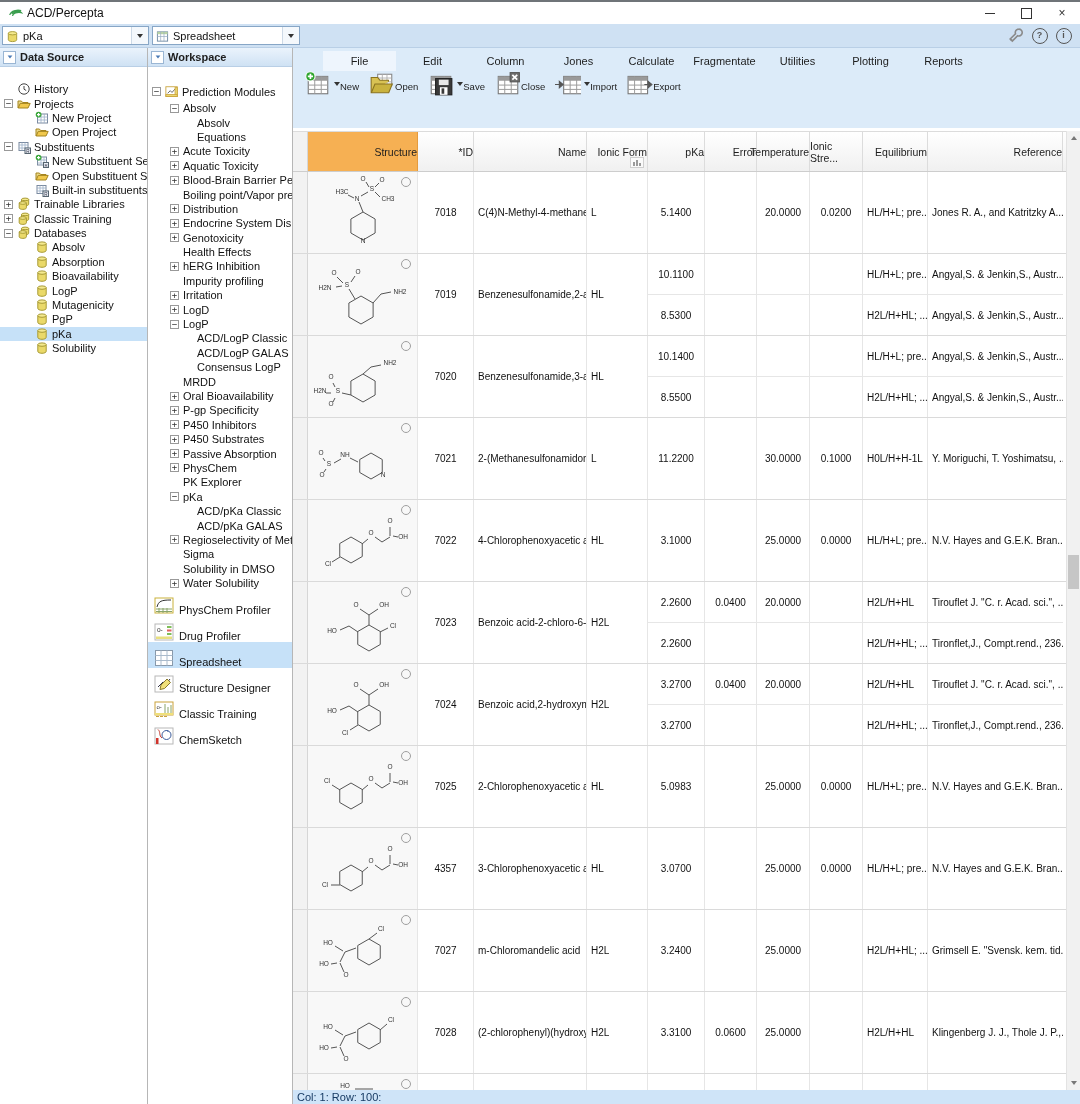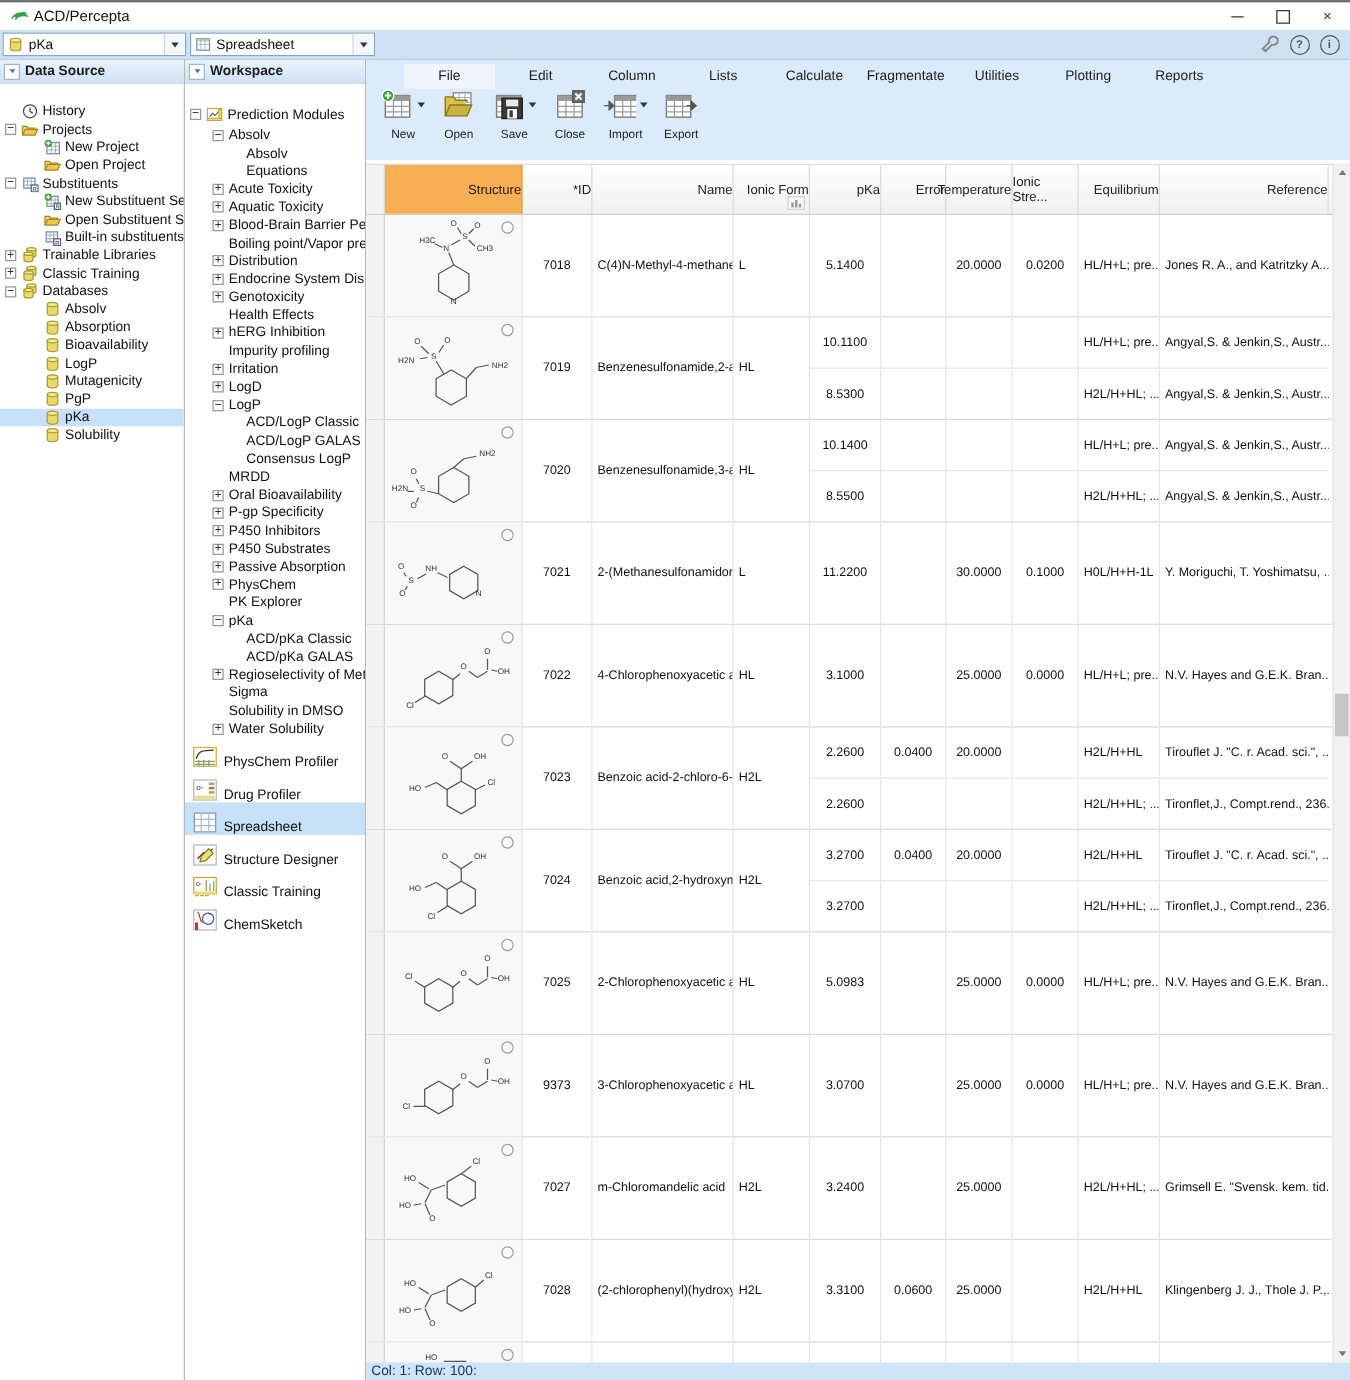--- a/index.html
+++ b/index.html
@@ -44,21 +44,21 @@
   .ticon svg{width:100%;height:100%;}
   .apps-row{height:26px !important;align-items:flex-end;}
   .apps-row .ticon{width:20px;height:20px;margin-right:5px;}
   .tlabel{padding-right:4px;}
   
   .mainbg{position:absolute;left:293px;top:46px;right:0;height:80px;background:#dcebf9;}
   .tabs{position:absolute;left:293px;top:49px;right:0;height:20px;display:flex;padding-left:30px;}
   .tab{width:73px;text-align:center;font-size:11px;line-height:20px;color:#1d1d1d;}
   .tab.active{background:#eef5fd;}
   .toolbar{position:absolute;left:300px;top:68px;height:58px;display:flex;align-items:flex-start;}
-  .tbtn{margin:0 5px;display:flex;flex-direction:column;align-items:center;min-width:34px;}
+  .tbtn{margin:0 5px;display:flex;align-items:center;min-width:34px;}
   .tbtn .icwrap{height:28px;display:flex;align-items:center;}
   .tbtn .lbl{font-size:9.5px;color:#1d1d1d;margin-top:4px;}
   .tbtn svg{width:26px;height:26px;}
   .tb-caret{margin-left:3px;}
   
   .tablewrap{position:absolute;left:293px;top:126px;right:0;bottom:14px;background:#fff;overflow:hidden;}
   .thead{display:flex;height:41px;margin-top:3px;border-top:1px solid #dcdcdc;border-bottom:1px solid #cdcdcd;
          background:linear-gradient(#ffffff,#f0f0f0);box-sizing:border-box;}
   .th{border-right:1px solid #dcdcdc;display:flex;align-items:center;justify-content:flex-end;
       font-size:10.5px;color:#1d1d1d;position:relative;box-sizing:border-box;flex:none;}
@@ -596,21 +596,21 @@
           <span class="tlabel">ChemSketch</span>
         </div>
       </div>
   </div>
 
   <div class="mainbg"></div>
   <div class="tabs" id="tabs">
       <div class="tab active">File</div>
       <div class="tab">Edit</div>
       <div class="tab">Column</div>
-      <div class="tab">Lists</div>
+      <div class="tab">Jones</div>
       <div class="tab">Calculate</div>
       <div class="tab">Fragmentate</div>
       <div class="tab">Utilities</div>
       <div class="tab">Plotting</div>
       <div class="tab">Reports</div>
     </div>
   <div class="toolbar" id="toolbar">
       <div class="tbtn">
         <div class="icwrap">
           <svg viewBox="0 0 24 24">
@@ -1034,21 +1034,21 @@
               <line x1="71" y1="40" x2="79" y2="35"></line>
               <line x1="79" y1="34" x2="79" y2="25"></line>
               <line x1="82" y1="34" x2="87" y2="35"></line>
               <text x="14" y="57" text-anchor="middle">Cl</text>
               <text x="60" y="33" text-anchor="middle">O</text>
               <text x="79" y="21" text-anchor="middle">O</text>
               <text x="92" y="37" text-anchor="middle">OH</text>
             </svg>
             <span class="scircle"></span>
           </div>
-          <div class="cell" style="width: 56px;">9373</div>
+          <div class="cell" style="width: 56px;">4357</div>
           <div class="cell left" style="width: 113px;">3-Chlorophenoxyacetic acid</div>
           <div class="cell left" style="width: 61px;">HL</div>
           <div class="entries" style="width: 415px;">
             <div class="entry">
               <div class="cell" style="width: 57px;">3.0700</div>
               <div class="cell" style="width: 52px;"></div>
               <div class="cell" style="width: 53px;">25.0000</div>
               <div class="cell" style="width: 53px;">0.0000</div>
               <div class="cell left" style="width: 65px;">HL/H+L; pre...</div>
               <div class="cell left" style="width: 135px; border-right: none;">N.V. Hayes and G.E.K. Bran...</div>

